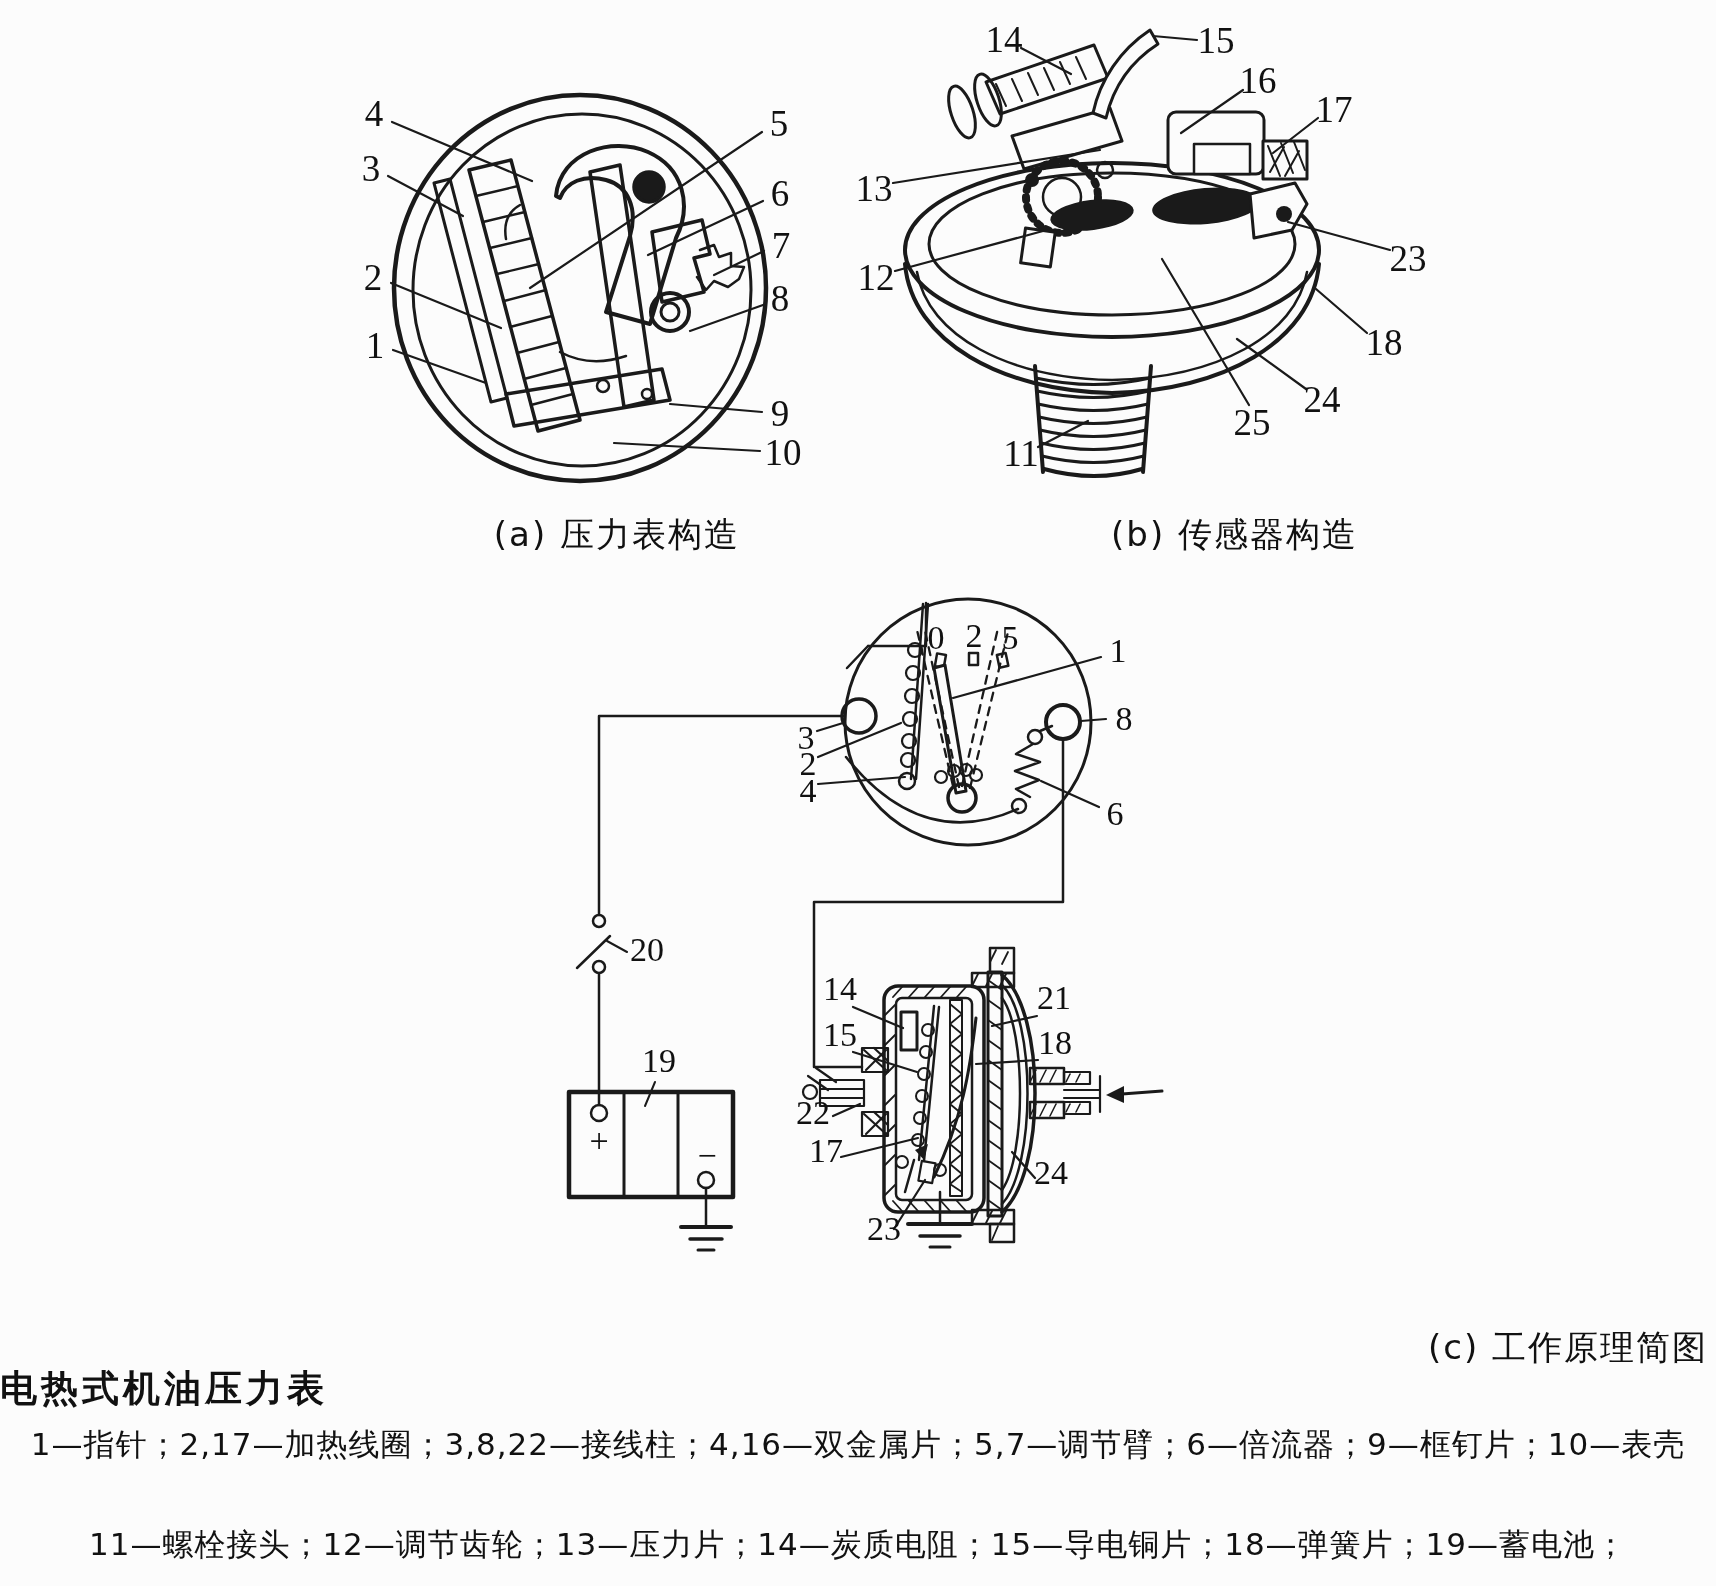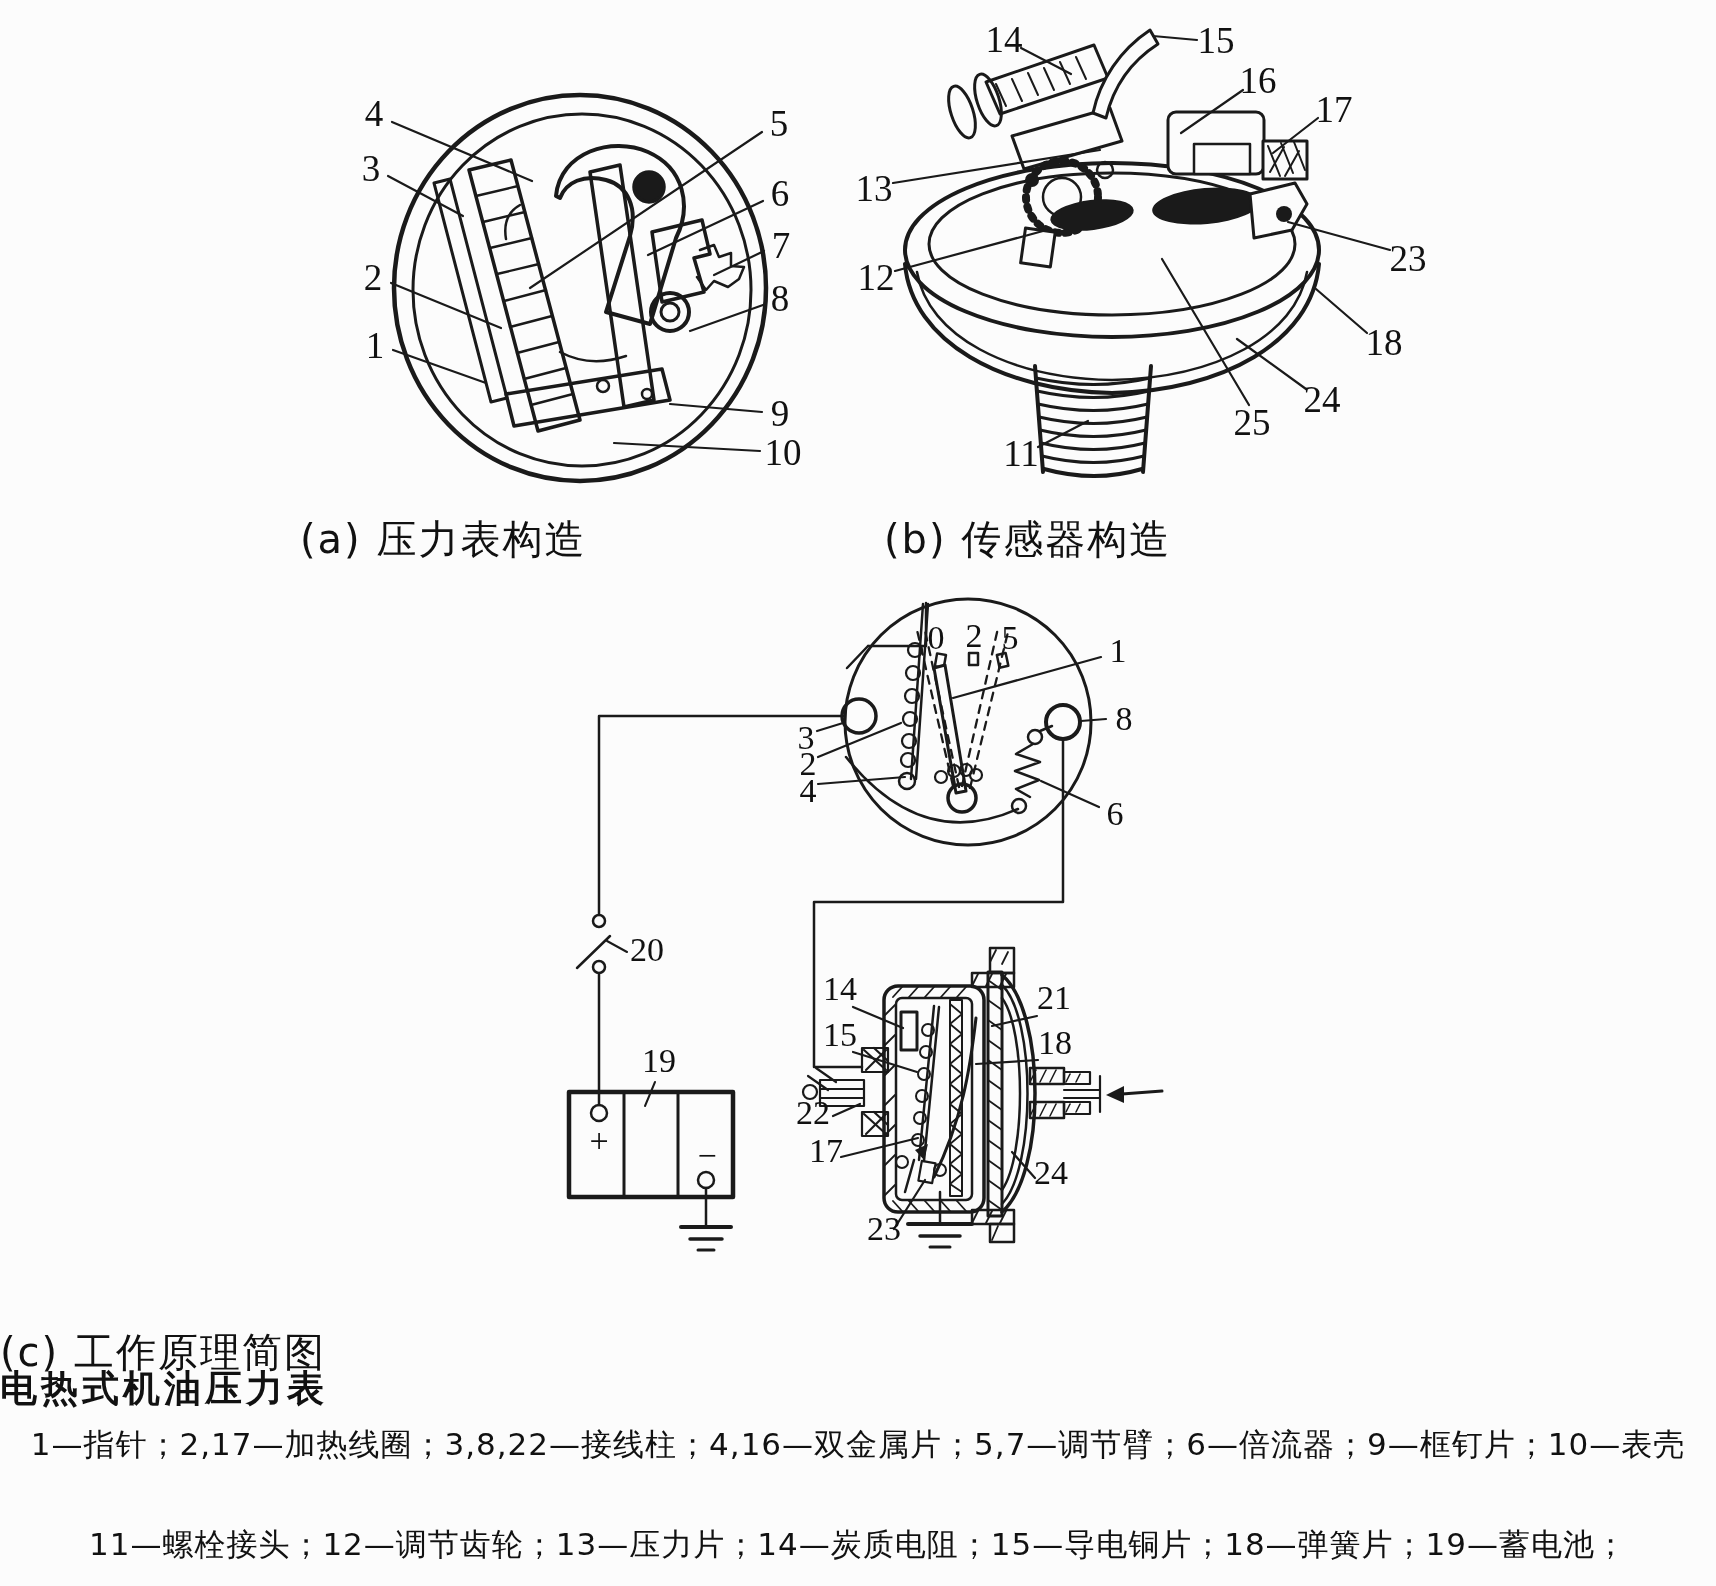--- a/index.html
+++ b/index.html
@@ -4,21 +4,21 @@
 <style>
   html,body { margin:0; padding:0; background:#e8e8e8; }
   #page {
     position:relative; width:1716px; height:1586px; background:#fcfcfc;
     font-family:"DejaVu Sans", sans-serif; color:#111; overflow:hidden;
   }
   #art { position:absolute; left:0; top:0; width:1716px; height:1586px; }
   .lbl   { font:37px "Liberation Serif", serif; fill:#111; }
   .lbl-m { font:34px "Liberation Serif", serif; fill:#111; }
   .caption {
-    position:absolute; text-align:left; font-size:40px; letter-spacing:2px;
+    position:absolute; text-align:right; font-size:34px; letter-spacing:2px;
     color:#111; font-family:"DejaVu Sans", sans-serif;
   }
   .fig-title {
     position:absolute; left:0; top:1364px; width:1716px; 
     font-size:37px; font-weight:bold; letter-spacing:4px; color:#111;
   }
   .legend-line {
     position:absolute; left:0; width:1716px; text-align:center;
     font-size:31px; letter-spacing:1px; color:#111; white-space:nowrap;
   }
@@ -424,20 +424,20 @@
         <text class="lbl-m" text-anchor="middle" x="884" y="1240">23</text>
         <text class="lbl-m" text-anchor="middle" x="1054" y="1009">21</text>
         <text class="lbl-m" text-anchor="middle" x="1055" y="1054">18</text>
         <text class="lbl-m" text-anchor="middle" x="1051" y="1184">24</text>
       </g>
     </g>
   </g>
 </svg>
 
   <div class="caption" style="left:300px; top:512px; width:440px;">(a) 压力表构造</div>
-  <div class="caption" style="left:884px; top:512px; width:440px;">(b) 传感器构造</div>
+  <div class="caption" style="left:918px; top:512px; width:440px;">(b) 传感器构造</div>
   <div class="caption" style="left:0px; top:1325px; width:1708px;">(c) 工作原理简图</div>
 
   <div class="fig-title">电热式机油压力表</div>
 
   <div class="legend-line" style="top:1424px;">1—指针；2,17—加热线圈；3,8,22—接线柱；4,16—双金属片；5,7—调节臂；6—倍流器；9—框钉片；10—表壳</div>
   <div class="legend-line" style="top:1524px;">11—螺栓接头；12—调节齿轮；13—压力片；14—炭质电阻；15—导电铜片；18—弹簧片；19—蓄电池；</div>
 </div>
 
 </body></html>

